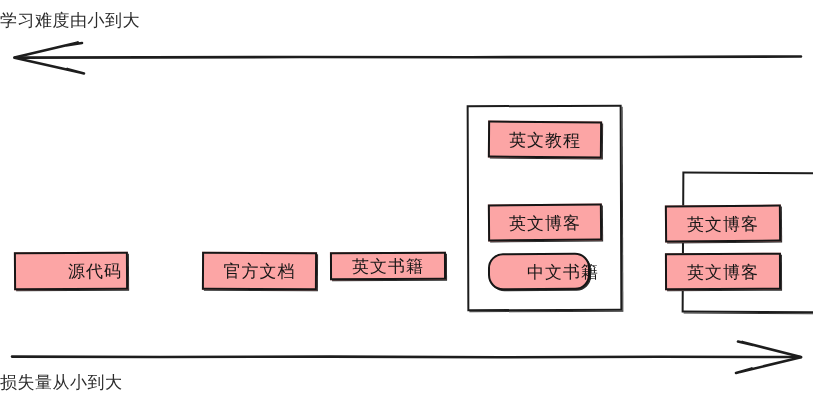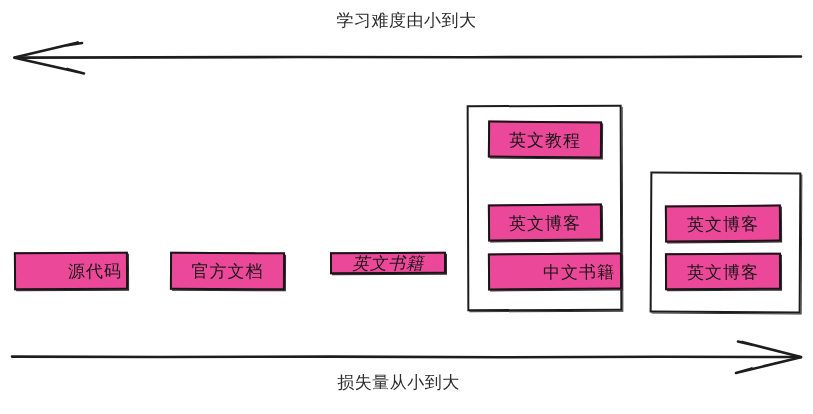--- a/index.html
+++ b/index.html
@@ -21,57 +21,57 @@
     width: 813px;
     height: 414px;
   }
   .axis-label {
     position: absolute;
     font-size: 17px;
     line-height: 20px;
     color: #2b2b2b;
     letter-spacing: 0.5px;
     white-space: nowrap;
-    text-align: center;
+    text-align: left;
   }
   #top-axis-label {
     left: 0;
     right: 0;
     top: 10px;
   }
   #bottom-axis-label {
     left: 0;
     right: 16px;
     top: 372px;
   }
   .node {
     position: absolute;
     box-sizing: border-box;
-    background: #ec4899;
+    background: #fca5a5;
     border: 2px solid #161616;
     display: flex;
     align-items: center;
     justify-content: center;
     font-size: 17px;
     line-height: 20px;
     color: #161616;
     letter-spacing: 1px;
     white-space: nowrap;
     box-shadow: 1.5px 1.5px 0 -0.5px #2d2d2d;
   }
   .group {
     position: absolute;
     box-sizing: border-box;
     background: #ffffff;
     border: 2px solid #1c1c1c;
     box-shadow: 1.5px 1.5px 0 -0.5px #343434;
   }
   
   .sk1 { transform: rotate(-0.35deg); padding-left: 48px; }
-  .sk2 { transform: rotate(0.3deg); }
+  .sk2 { transform: rotate(0.3deg); margin-left: 32px; }
   .sk3 { transform: rotate(-0.2deg); }
   .sk4 { transform: rotate(0.45deg); }
   .sk5 { transform: rotate(-0.45deg); margin-top: 16px; }
 </style>
 </head>
 <body>
 
 <svg id="canvas" viewBox="0 0 813 414">
 
   <g>
@@ -89,18 +89,18 @@
 
 <div class="axis-label" id="top-axis-label">学习难度由小到大</div>
 
 <div class="axis-label" id="bottom-axis-label">损失量从小到大</div>
 
 <div class="group sk3" style="left: 467px; top: 105px; width: 155px; height: 206px;"></div>
 <div class="group sk2" style="left: 650px; top: 172px; width: 151px; height: 141px;"></div>
 
 <div class="node sk1" style="left: 14px; top: 252px; width: 114px; height: 38px;">源代码</div>
 <div class="node sk2" style="left: 170px; top: 252px; width: 115px; height: 38px;">官方文档</div>
-<div class="node sk3" style="left: 330px; top: 252px; width: 116px; height: 22px; font-style: italic;">英文书籍</div>
+<div class="node sk3" style="left: 330px; top: 252px; width: 116px; height: 28px;">英文书籍</div>
 <div class="node sk4" style="left: 488px; top: 121px; width: 114px; height: 37px;">英文教程</div>
 <div class="node sk5" style="left: 488px; top: 188px; width: 114px; height: 37px;">英文博客</div>
-<div class="node sk1" style="left: 488px; top: 253px; width: 134px; height: 37px;">中文书籍</div>
+<div class="node sk1" style="left: 488px; top: 253px; width: 102px; height: 37px; border-radius: 15px;">中文书籍</div>
 <div class="node sk5" style="left: 665px; top: 189px; width: 116px; height: 37px;">英文博客</div>
 <div class="node sk3" style="left: 665px; top: 253px; width: 116px; height: 37px;">英文博客</div>
 
 </body></html>

